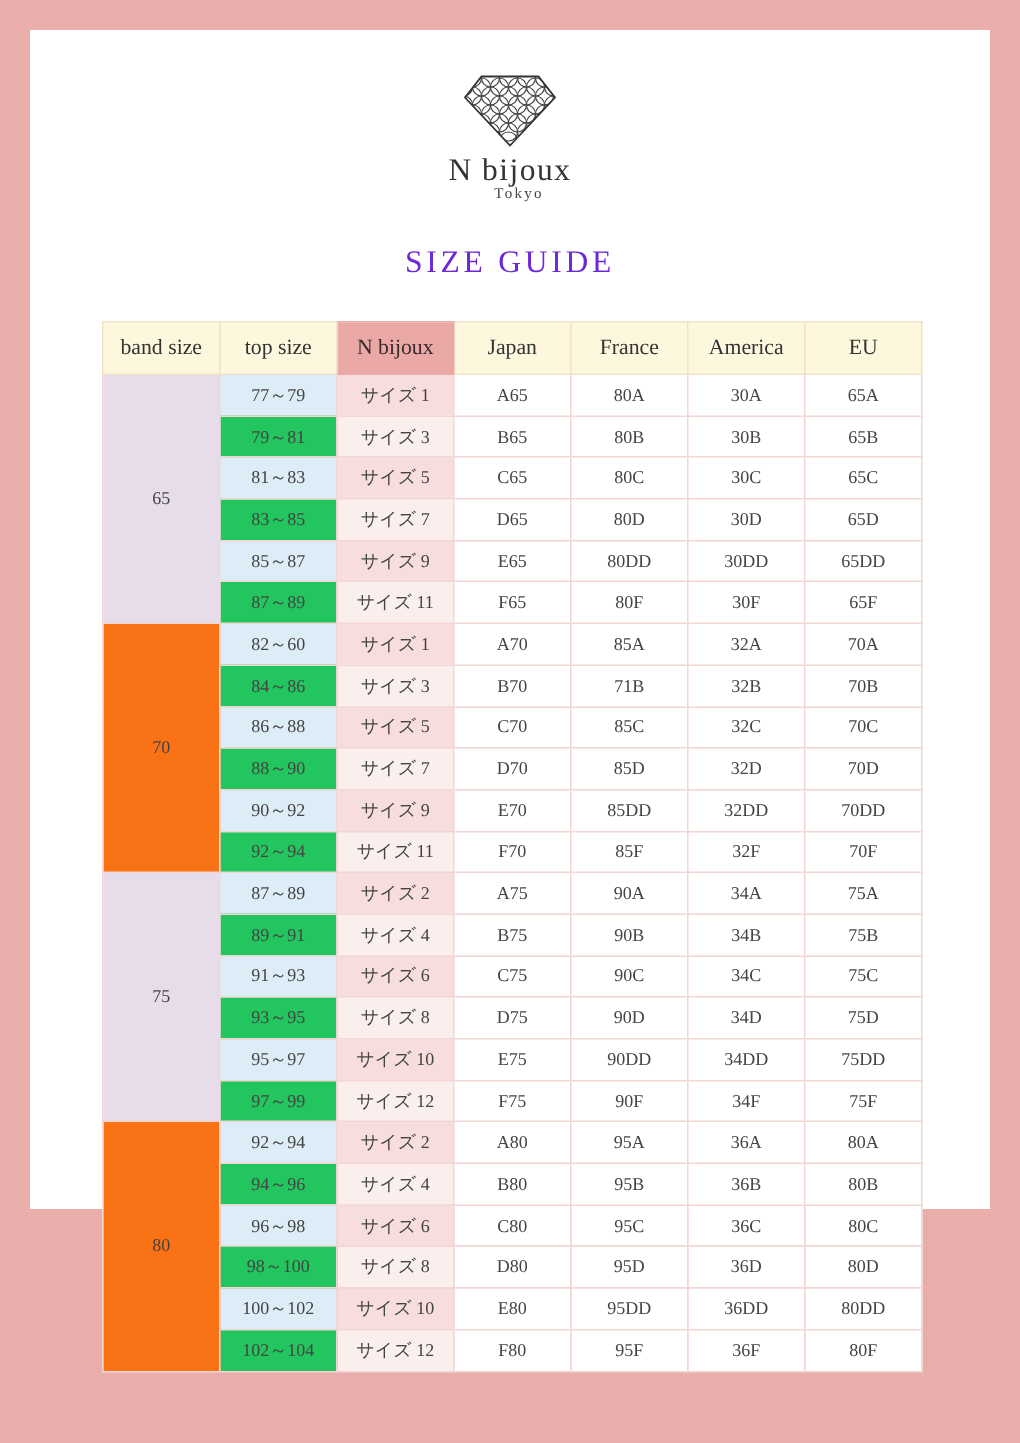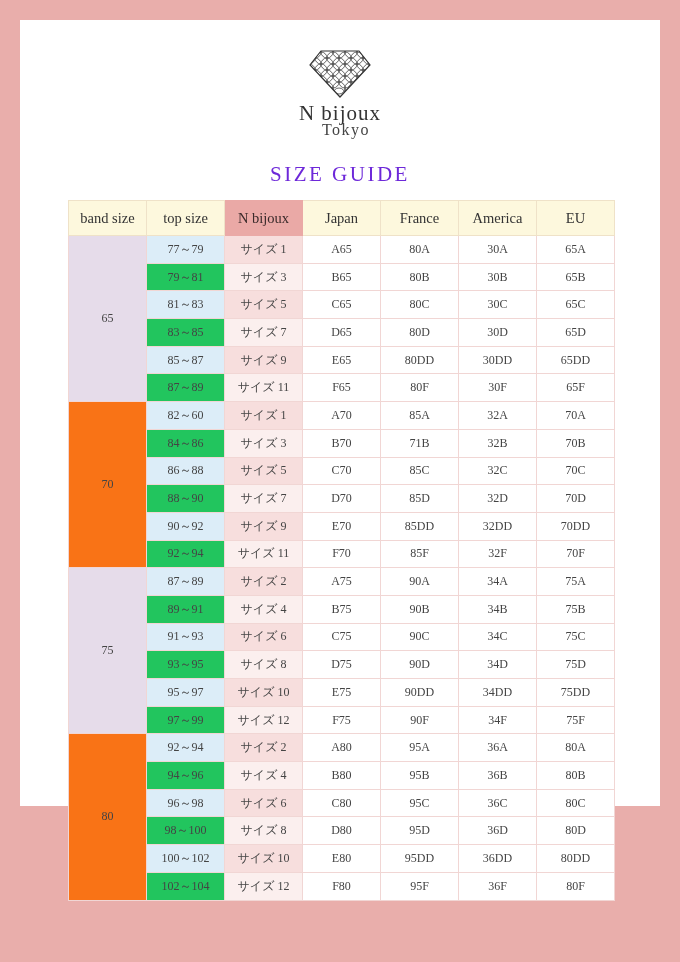--- a/index.html
+++ b/index.html
@@ -11,28 +11,28 @@
     position:absolute; left:20px; top:20px; width:640px; height:786px; background:#ffffff;
   }
   .logo {
     position:absolute; left:0; top:30px; width:640px; text-align:center;
   }
   .logo svg { display:block; margin:0 auto; }
   .brand {
     font-size:21px; letter-spacing:1px; color:#333; margin-top:4px; line-height:22px;
   }
   .brand-sub {
-    font-size:16px; letter-spacing:1.5px; color:#444; line-height:12px;padding-left:12px;
+    font-size:10px; letter-spacing:1.5px; color:#444; line-height:12px;padding-left:12px;
   }
   .title {
     position:absolute; left:0; top:142px; width:640px; text-align:center;
     font-size:21px; letter-spacing:2.5px; color:#6d28d9;
   }
   table.guide {
-    position:absolute; left:48px; top:180px;
+    position:absolute; left:48px; top:194px;
     border-collapse:collapse; table-layout:fixed; width:547px;font-family:Liberation Serif, serif;
   }
   table.guide col { width:78px; }
   table.guide th {
     height:34px; background:#fdf8dd; font-weight:normal; font-size:14.5px; color:#333;
     border:1px solid #efe2c8; padding:0;
   }
   table.guide th.nb { background:#eaa9a6; color:#3a2a2a; border-color:#eaa9a6; }
   table.guide td {
     height:26.7px; border:1px solid #f1d6d4; text-align:center; font-size:12px; color:#444; padding:0;

